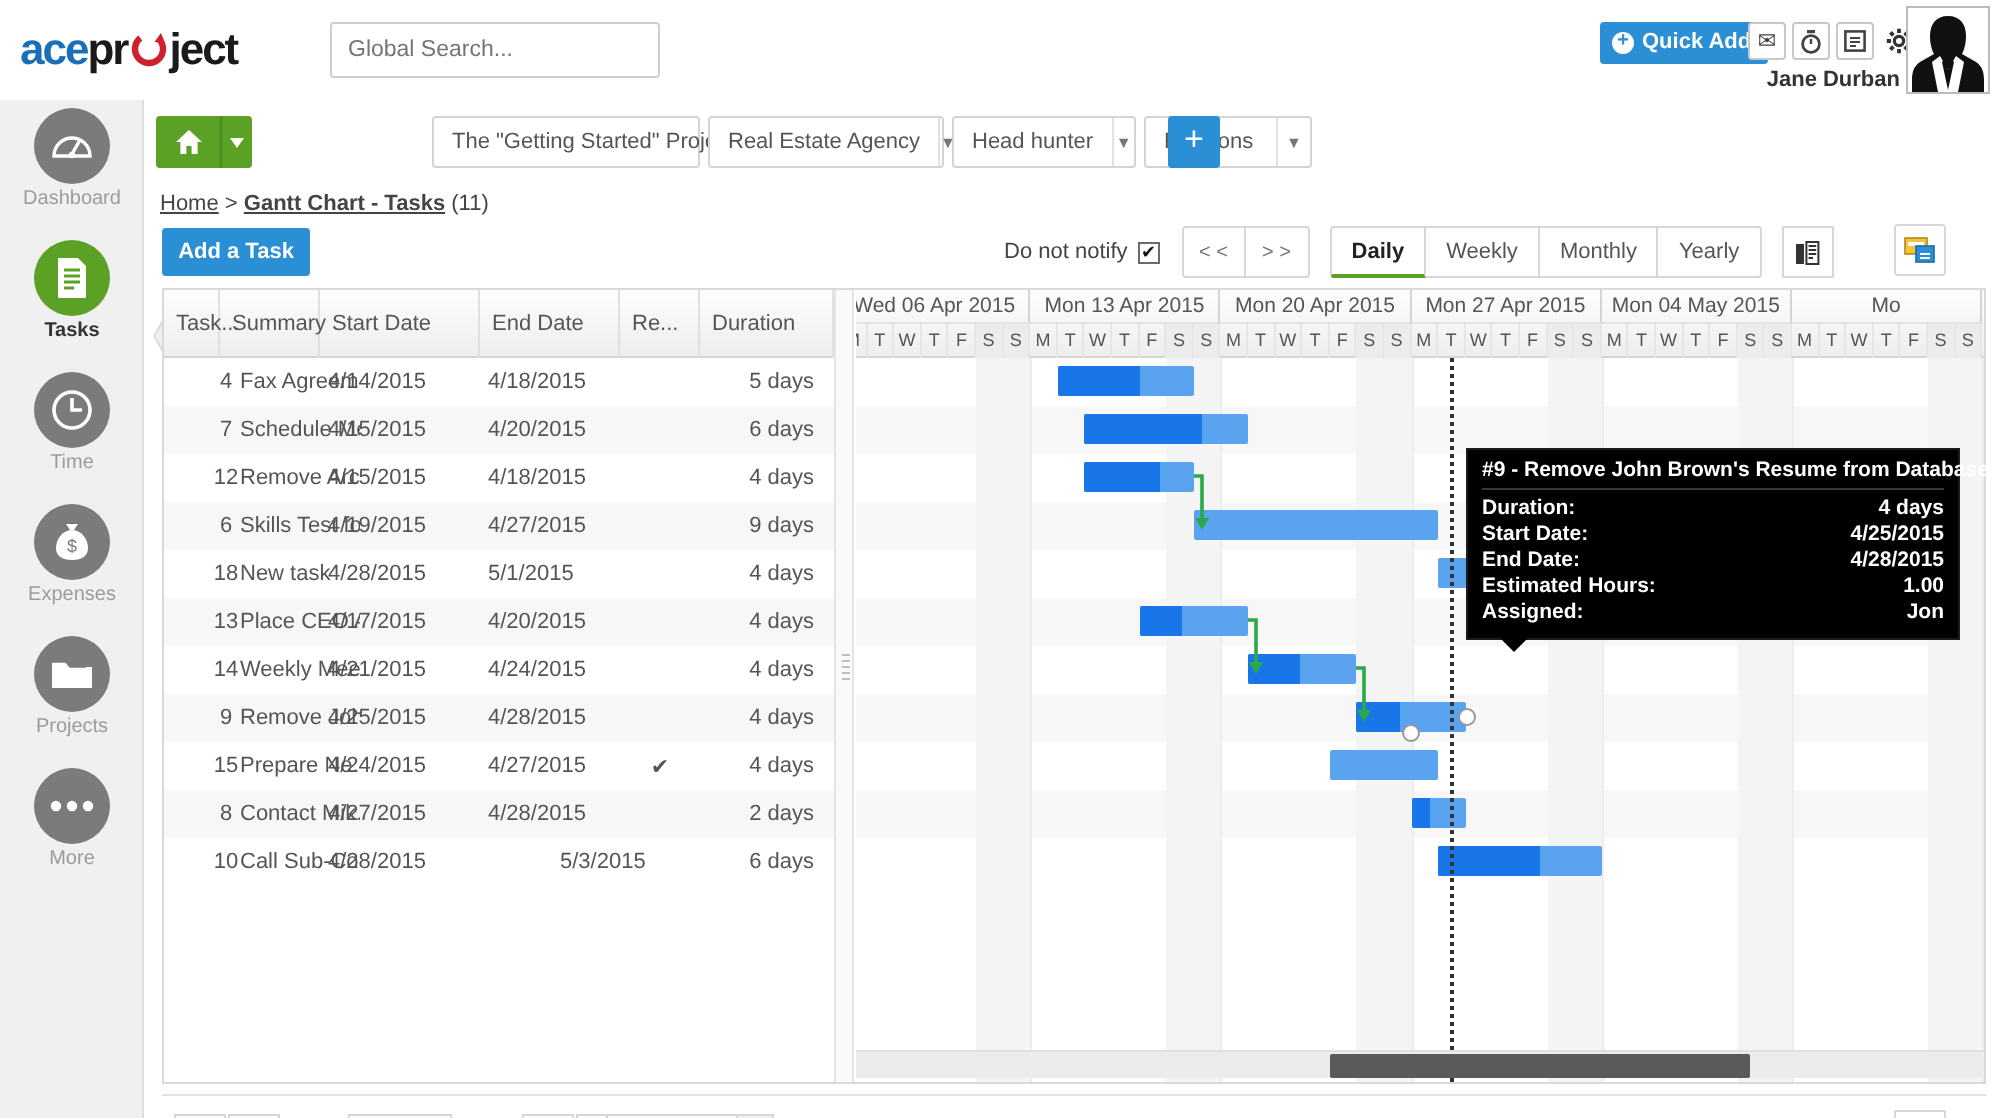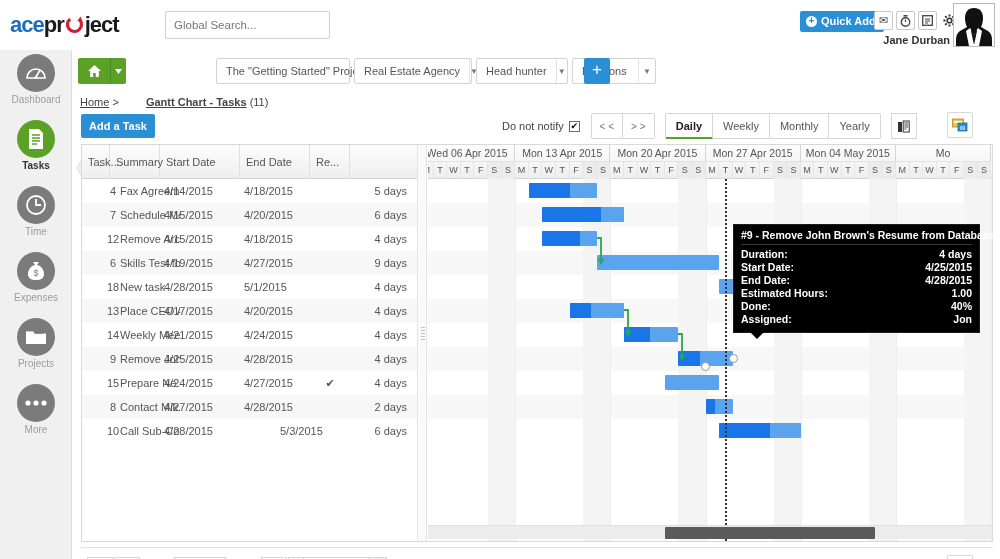--- a/index.html
+++ b/index.html
@@ -67,21 +67,21 @@
               border-left:1px solid #4d8b20; border-radius:0 2px 2px 0; display:flex;align-items:center;justify-content:center;cursor:pointer;}
   .nav-pill { position:absolute; top:8px; height:26px; border:1px solid #d4d4d4; background:#fff; border-radius:2px;
               font-size:11px; color:#555; display:flex; align-items:center; cursor:pointer;}
   .nav-pill .lbl { padding:0 9px; white-space:nowrap;}
   .nav-pill .car { width:17px; height:24px; border-left:1px solid #e2e2e2; display:flex; align-items:center; justify-content:center; color:#777; font-size:8px;}
   .nav-plus { position:absolute; left:512px; top:8px; width:26px; height:26px; background:#2a8fd4; border-radius:2px;
               color:#fff; font-size:17px; line-height:24px; text-align:center; cursor:pointer;}
 
   .breadcrumb { position:absolute; left:8px; top:46px; font-size:11px; color:#444;}
   .breadcrumb a { color:#444; text-decoration:underline; }
-  .breadcrumb .cur { font-weight:bold; text-decoration:underline;margin-left:24px; }
+  .breadcrumb .cur { font-weight:bold; text-decoration:underline; }
   .breadcrumb .cnt { font-weight:normal; text-decoration:none;}
 
   .add-task { position:absolute; left:9px; top:64px; width:74px; height:24px; background:#2a8fd4; border:none;
      border-radius:2px; color:#fff; font-size:11px; font-weight:bold; cursor:pointer; font-family:"Liberation Sans",sans-serif;}
 
   .toolbar { position:absolute; left:430px; top:62px; height:28px; display:flex; align-items:center; gap:0; font-size:11px; color:#444;}
   .dnn-label { margin-right:5px; }
   .dnn-box { width:11px;height:11px;border:1px solid #6b6b6b;background:#fff;display:inline-flex;align-items:center;justify-content:center;
              font-size:9px;color:#111; cursor:pointer; vertical-align:-1px;}
   .arrbtn { width:32px;height:26px;border:1px solid #d6d6d6;background:#fff;color:#777;font-size:10px;
@@ -363,20 +363,21 @@
 
     <div class="panel">
 
       <div class="grid">
         <div class="ghead" id="ghead">
             <div class="gh" style="left: 0px; width: 28px; border-right: 1px solid rgb(224, 224, 224);">Task...</div>
             <div class="gh" style="left: 28px; width: 50px;">Summary</div>
             <div class="gh" style="left: 78px; width: 80px;">Start Date</div>
             <div class="gh" style="left: 158px; width: 70px;">End Date</div>
             <div class="gh" style="left: 228px; width: 40px;">Re...</div>
+            <div class="gh" style="left: 268px; width: 67px;">Duration</div>
           </div>
         <div id="grows">
             <div class="grow" style="top: 34px;">
               <div class="gcell num" style="left: 6px; width: 50px;">4</div>
               <div class="gcell " style="left: 38px; width: 60px;">Fax Agreem...</div>
               <div class="gcell " style="left: 82px; width: 80px;">4/14/2015</div>
               <div class="gcell " style="left: 162px; width: 70px;">4/18/2015</div>
               <div class="gcell ctr" style="left: 228px; width: 40px;"></div>
               <div class="gcell right" style="left: 268px; width: 67px;">5 days</div>
             </div>
@@ -642,24 +643,20 @@
         </div>
         <div class="tt-row">
           <span class="k">End Date:</span>
           <span class="v">4/28/2015</span>
         </div>
         <div class="tt-row">
           <span class="k">Estimated Hours:</span>
           <span class="v">1.00</span>
         </div>
         <div class="tt-row">
-          <span class="k">Done:</span>
-          <span class="v">40%</span>
-        </div>
-        <div class="tt-row">
           <span class="k">Assigned:</span>
           <span class="v">Jon</span>
         </div>
       </div>
     <div class="tt-tail"></div>
   </div>
 
 </div>
 
 </body></html>

